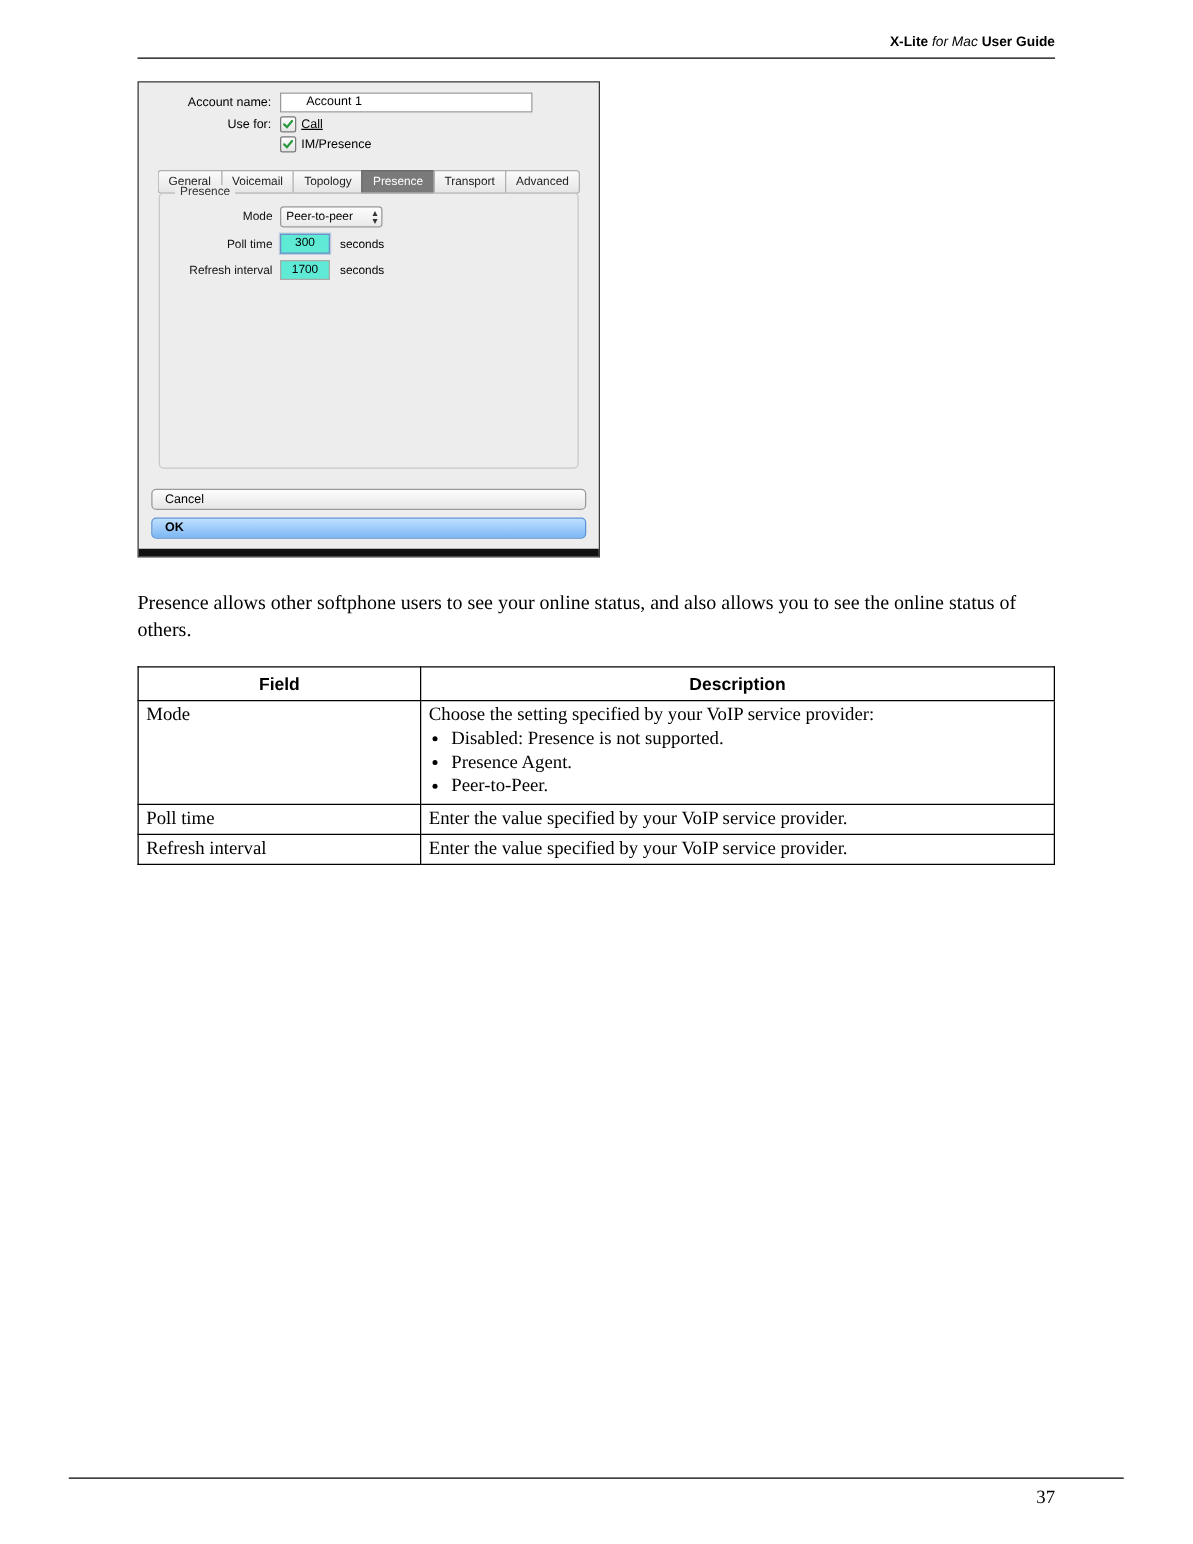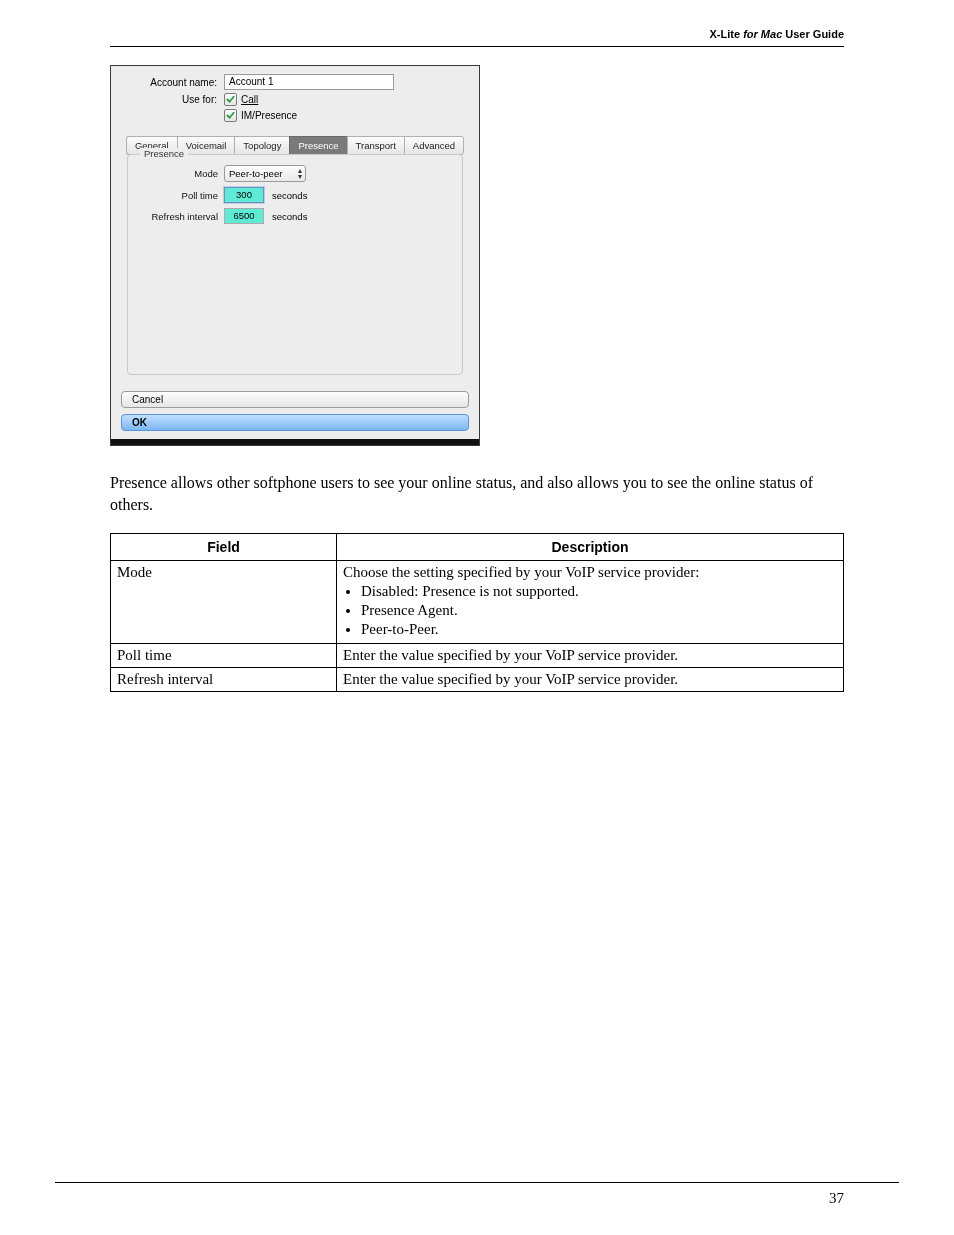--- a/index.html
+++ b/index.html
@@ -17,21 +17,21 @@
     position: relative;
   }
   
   .hdr {
     text-align: right;
     font-family: Arial, Helvetica, sans-serif;
     font-size: 11px;
     font-weight: bold;
     padding: 0 55px 6px 0;
   }
-  .hdr .italic { font-style: italic; font-weight: bold; }
+  .hdr .italic { font-style: italic; font-weight: normal; }
   .hdr-rule {
     border: none;
     border-top: 1.5px solid #000;
     margin: 0 55px 18px 55px;
   }
   .content {
     padding: 0 55px;
   }
   .h1 {
     font-family: Arial, Helvetica, sans-serif;
@@ -63,21 +63,21 @@
     width: 96px;
     text-align: right;
     padding-right: 7px;
     color: #000;
   }
   .textbox {
     background: #fff;
     border: 1px solid #9a9a9a;
     height: 14px;
     line-height: 14px;
-    padding: 0 4px;
+    padding: 0 20px;
     min-width: 160px;
   }
   .chk {
     width: 11px; height: 11px;
     border: 1px solid #7a7a7a;
     border-radius: 2px;
     background: linear-gradient(#fdfdfd,#e5e5e5);
     display: inline-flex;
     align-items: center;
     justify-content: center;
@@ -293,21 +293,21 @@
           </div>
 
           <div class="frow">
             <div class="flab">Poll time</div>
             <div class="numbox">300</div>
             <span class="unit">seconds</span>
           </div>
 
           <div class="frow">
             <div class="flab">Refresh interval</div>
-            <div class="numbox plain">6500</div>
+            <div class="numbox plain">1700</div>
             <span class="unit">seconds</span>
           </div>
         </div>
       </div>
 
       <div class="btnbar">
         <div class="btn">Cancel</div>
         <div class="btn primary">OK</div>
       </div>
       <div class="shot-footer"></div>

